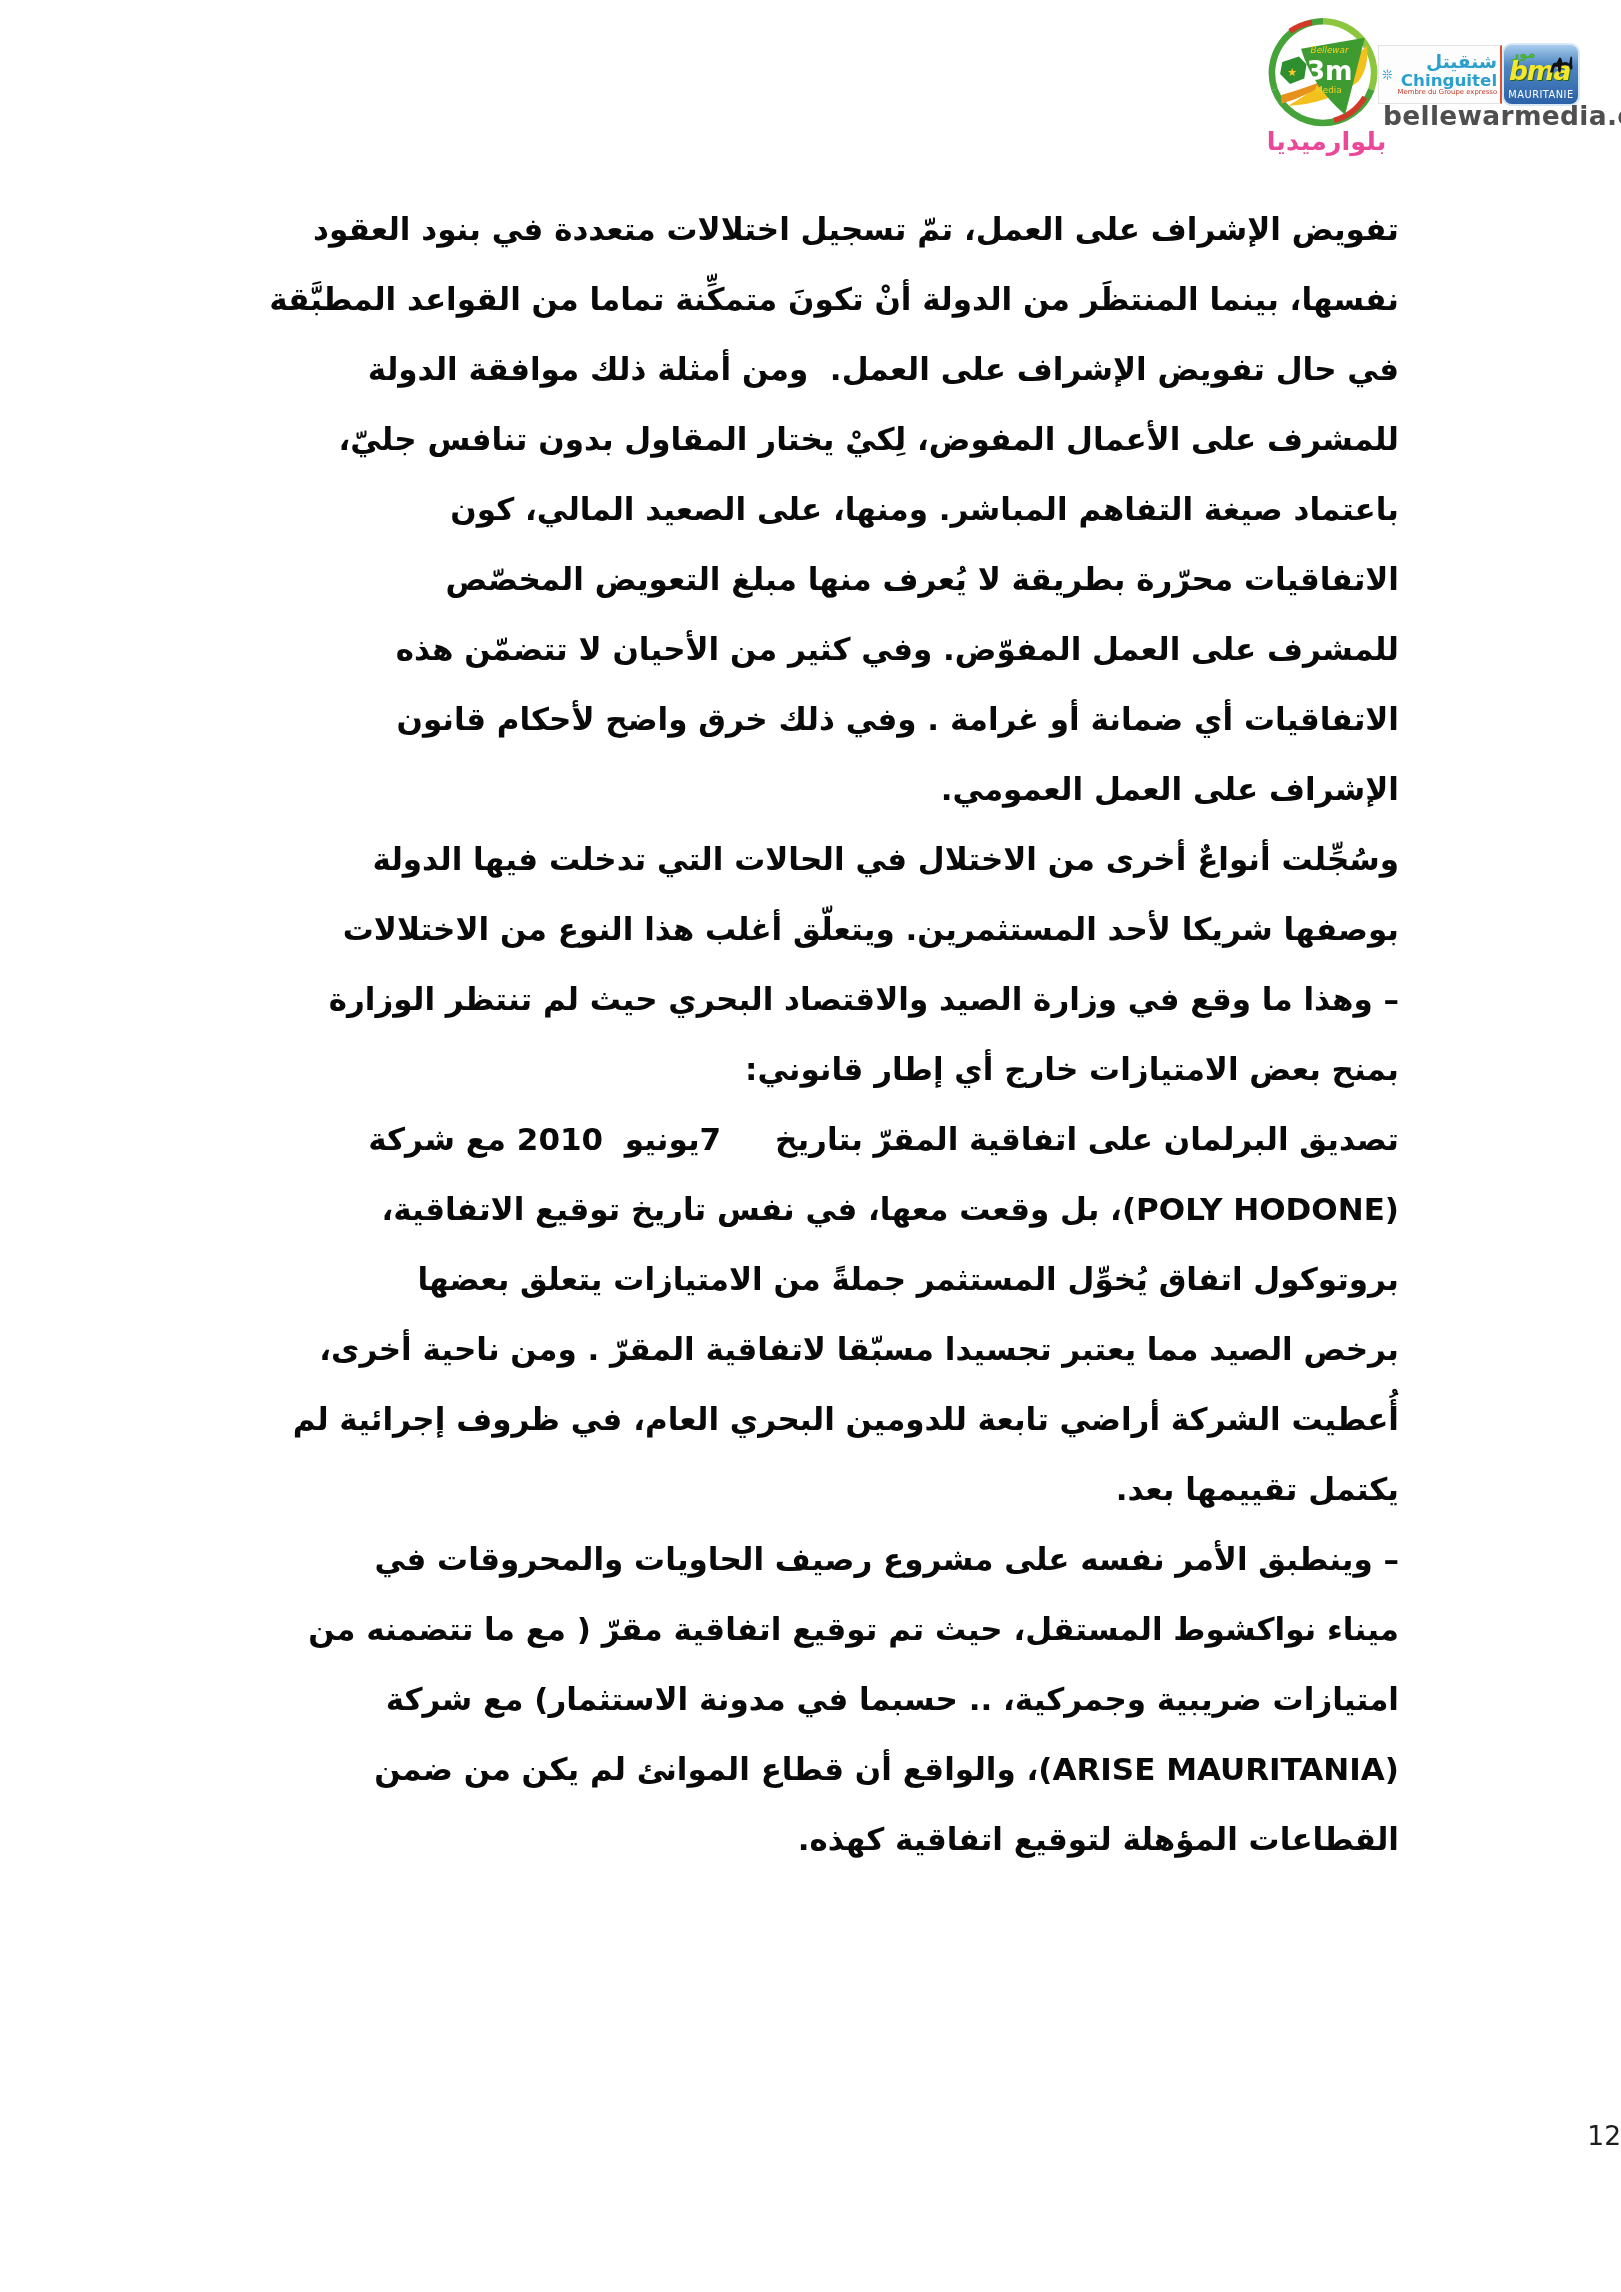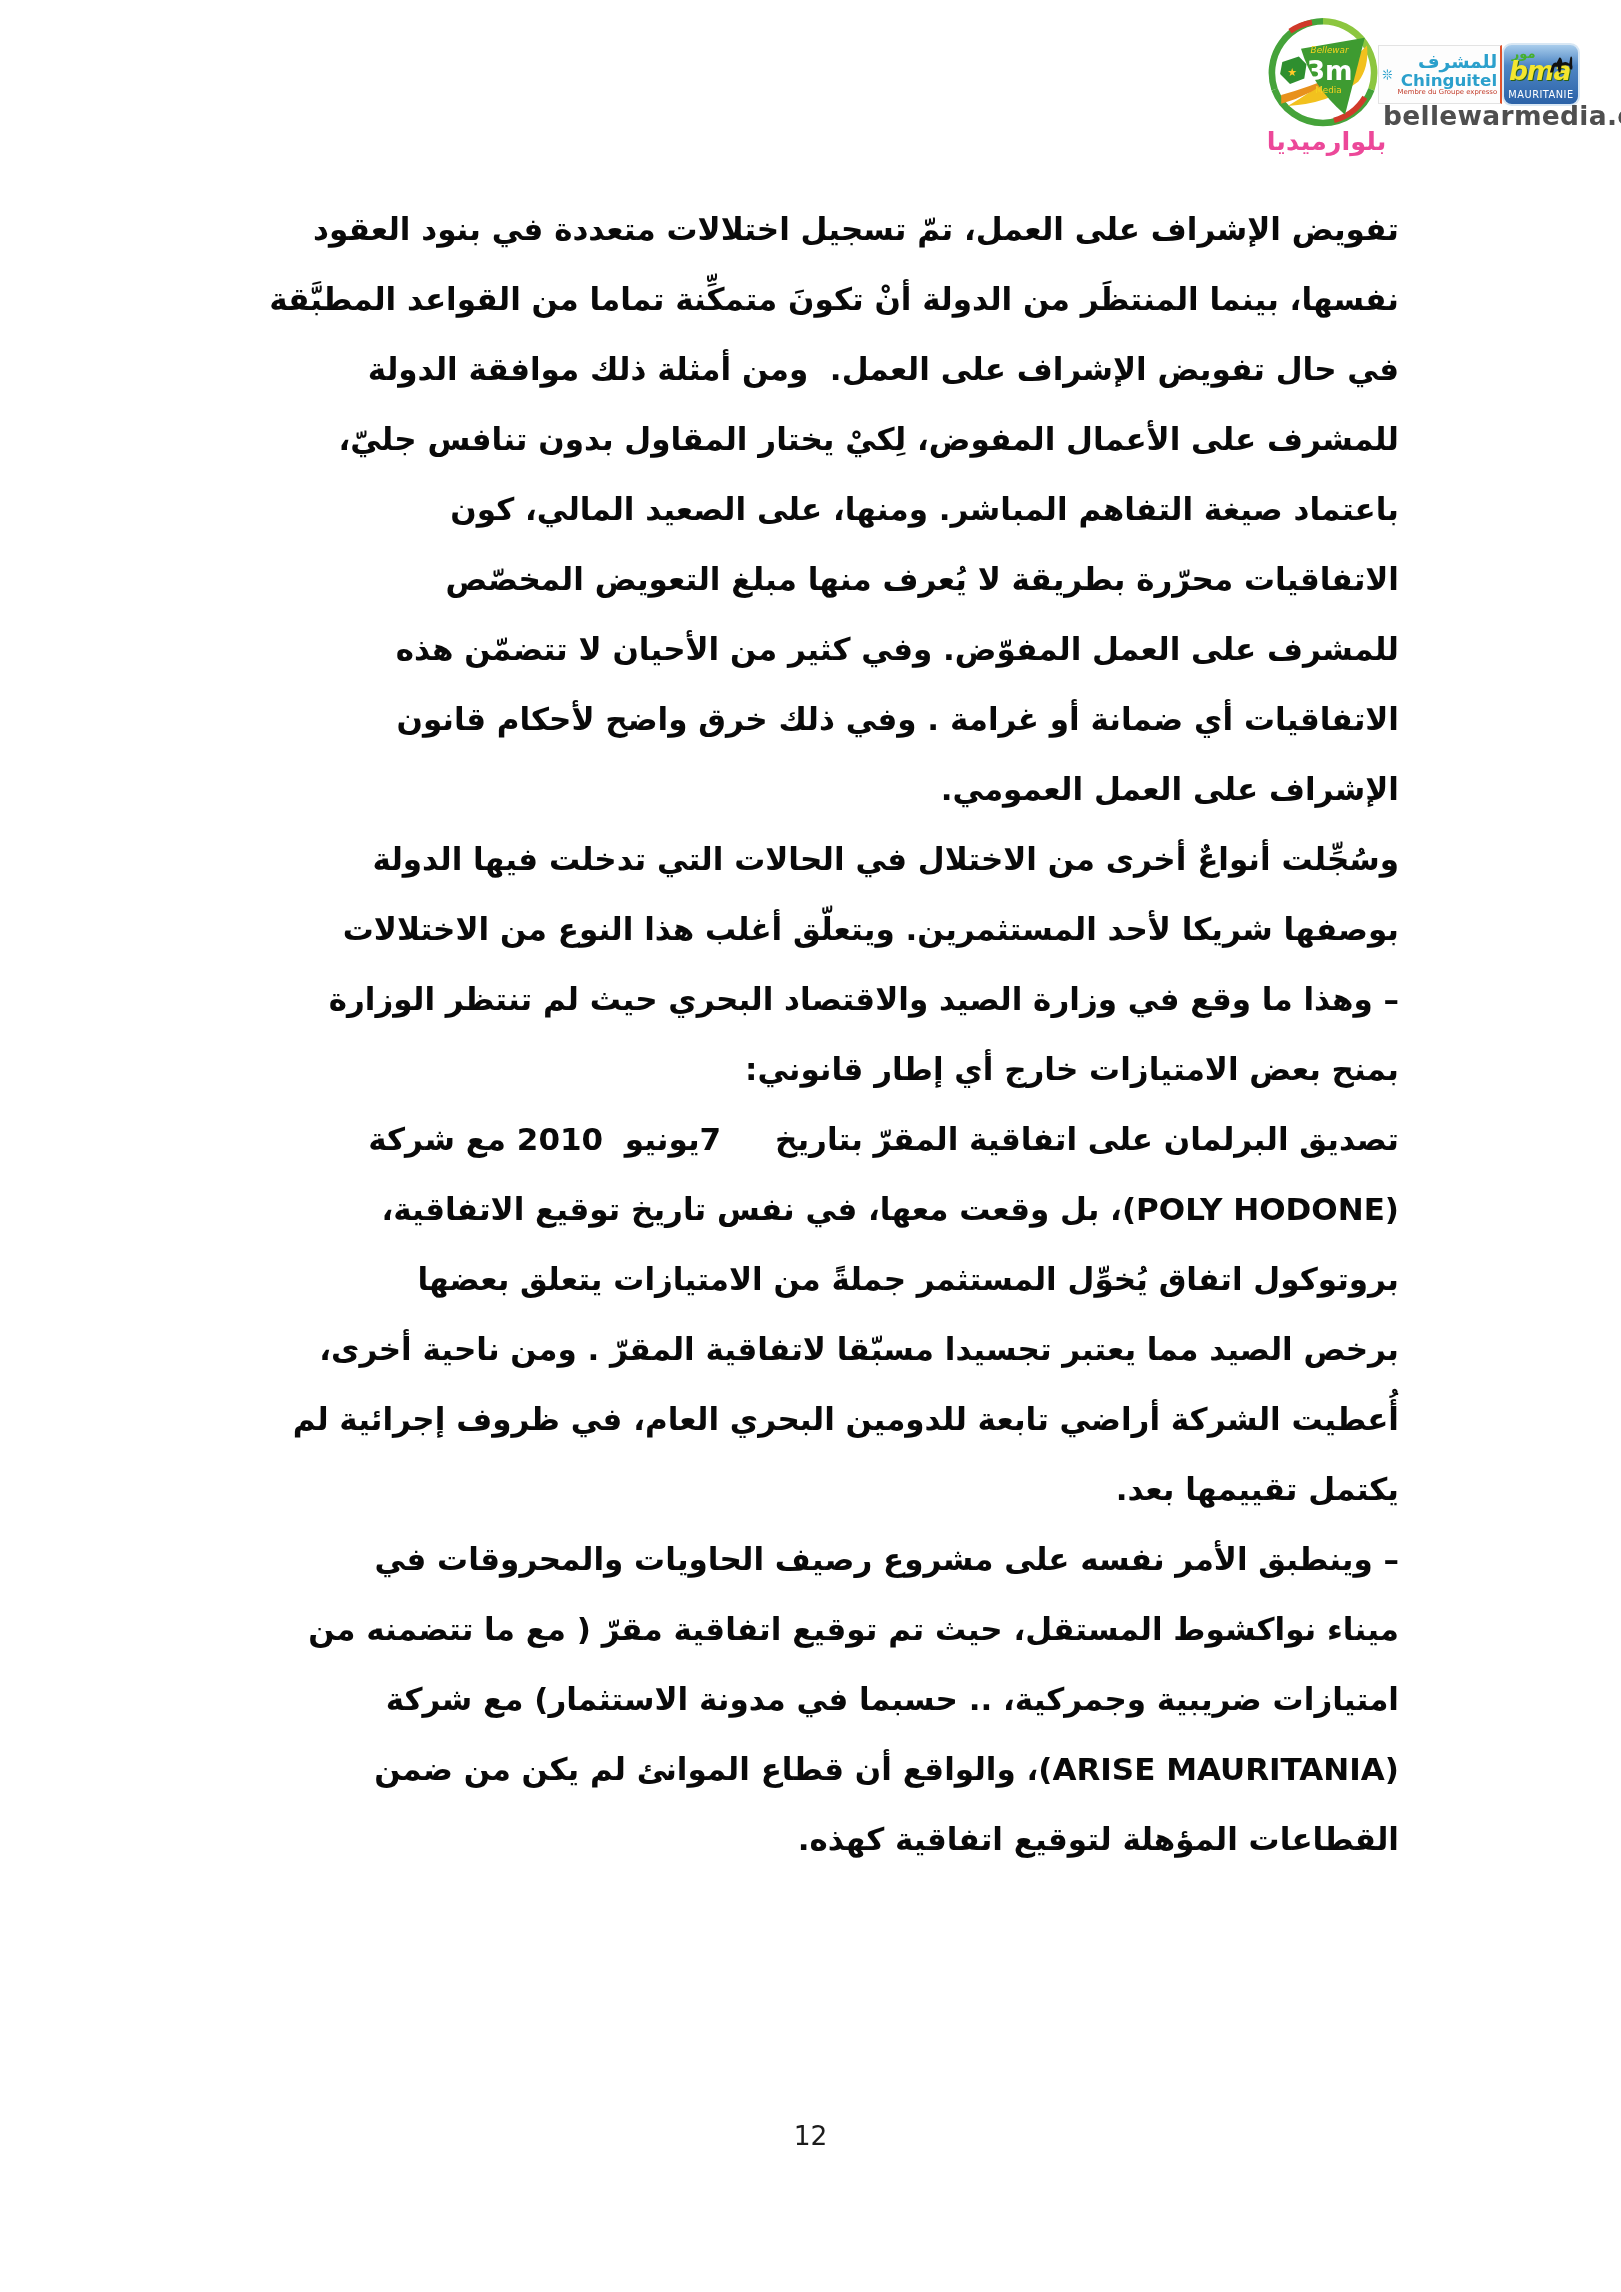--- a/index.html
+++ b/index.html
@@ -63,21 +63,21 @@
   .text-line{
     text-align:right;
     font-size:31px;line-height:70px;height:70px;
     color:#0a0a0a;font-weight:bold;
     white-space:pre-wrap;
   }
 
   
   .page-number{
     position:absolute;left:0;top:2120px;width:100%;
-    text-align:center;font-size:26.5px;color:#1c1c1c;
+    text-align:right;font-size:26.5px;color:#1c1c1c;
   }
 </style>
 </head>
 <body>
 
 <div class="page">
 
   <div class="header">
 
     <svg class="bm-circle" viewBox="0 0 100 100">
@@ -106,21 +106,21 @@
           <line x1="6" y1="32" x2="13" y2="25"></line>
             <line x1="30" y1="32" x2="23" y2="25"></line>
           <line x1="18" y1="4" x2="18" y2="12"></line>
             <line x1="18" y1="28" x2="18" y2="36"></line>
           <line x1="4" y1="20" x2="11" y2="20"></line>
             <line x1="25" y1="20" x2="32" y2="20"></line>
         </g>
         <rect x="15.5" y="17.5" width="5" height="5" fill="#2ba0cc" transform="rotate(45 18 20)"></rect>
       </svg>
       <div class="ching-text">
-        <span class="ching-ar">للمشرف</span>
+        <span class="ching-ar">شنقيتل</span>
         <span class="ching-lat">Chinguitel</span>
         <span class="ching-tag">Membre du Groupe expresso</span>
       </div>
     </div>
 
     <div class="bma">
       <span class="bma-ar-accent">ﻣﻮﺭ</span>
       <span class="bma-mono">bma</span>
       <svg class="camel" viewBox="0 0 30 24">
         <path fill="#111111" d="M3,21 L5,14 Q7,10 10,11 L12,7 Q13,4 15,7 L16,11 Q20,9 23,12 L24,6 Q25,3 26,6 L26,13 Q27,16 26,18 L24,18 L23,14 Q19,13 15,14 L14,21 L12,21 L11,15 L8,15 L6,21 Z"></path>

